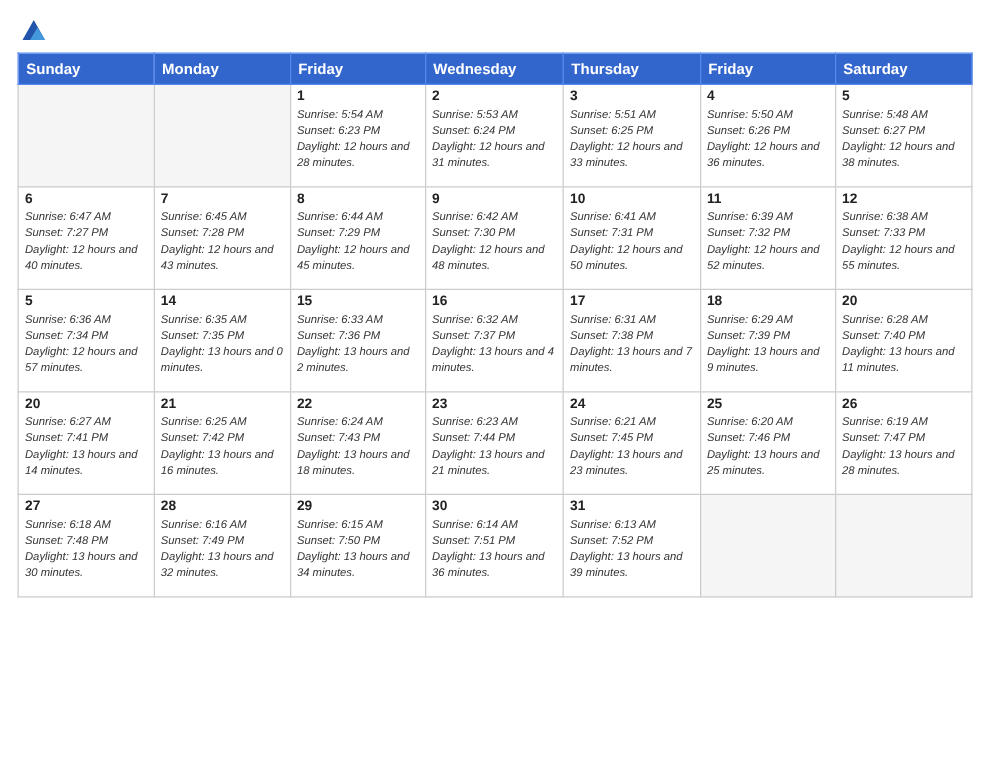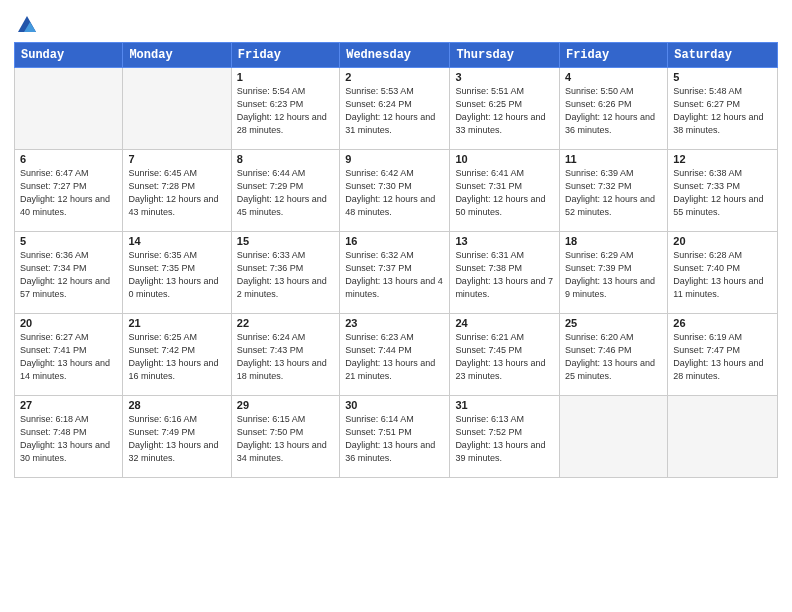--- a/index.html
+++ b/index.html
@@ -66,21 +66,20 @@
       border-collapse: collapse;
     }
     .calendar th {
       background: #3366cc;
       color: #fff;
       font-size: 12px;
       font-weight: bold;
       text-align: left;
       padding: 5px 6px;
       border: 1px solid #5588ee;
-      font-family: Liberation Mono, monospace;
     }
     .calendar td {
       vertical-align: top;
       border: 1px solid #ccc;
       padding: 3px 5px;
       font-size: 9.5px;
       color: #222;
       width: 113px;
       height: 82px;
       background: #fff;
@@ -91,20 +90,21 @@
     .day-num {
       font-size: 11px;
       font-weight: bold;
       display: block;
       margin-bottom: 2px;
     }
     .day-info {
       font-size: 9px;
       line-height: 1.45;
       color: #333;
+      font-style: italic;
     }
     .week-row td {
       height: 82px;
     }
   </style>
 </head>
 <body>
 
 <div class="page">
   <div class="header">
@@ -202,21 +202,21 @@
           </td>
           <td>
             <span class="day-num">15</span>
             <div class="day-info">Sunrise: 6:33 AM<br>Sunset: 7:36 PM<br>Daylight: 13 hours and 2 minutes.</div>
           </td>
           <td>
             <span class="day-num">16</span>
             <div class="day-info">Sunrise: 6:32 AM<br>Sunset: 7:37 PM<br>Daylight: 13 hours and 4 minutes.</div>
           </td>
           <td>
-            <span class="day-num">13</span>
+            <span class="day-num">17</span>
             <div class="day-info">Sunrise: 6:31 AM<br>Sunset: 7:38 PM<br>Daylight: 13 hours and 7 minutes.</div>
           </td>
           <td>
             <span class="day-num">18</span>
             <div class="day-info">Sunrise: 6:29 AM<br>Sunset: 7:39 PM<br>Daylight: 13 hours and 9 minutes.</div>
           </td>
           <td>
             <span class="day-num">20</span>
             <div class="day-info">Sunrise: 6:28 AM<br>Sunset: 7:40 PM<br>Daylight: 13 hours and 11 minutes.</div>
           </td>

